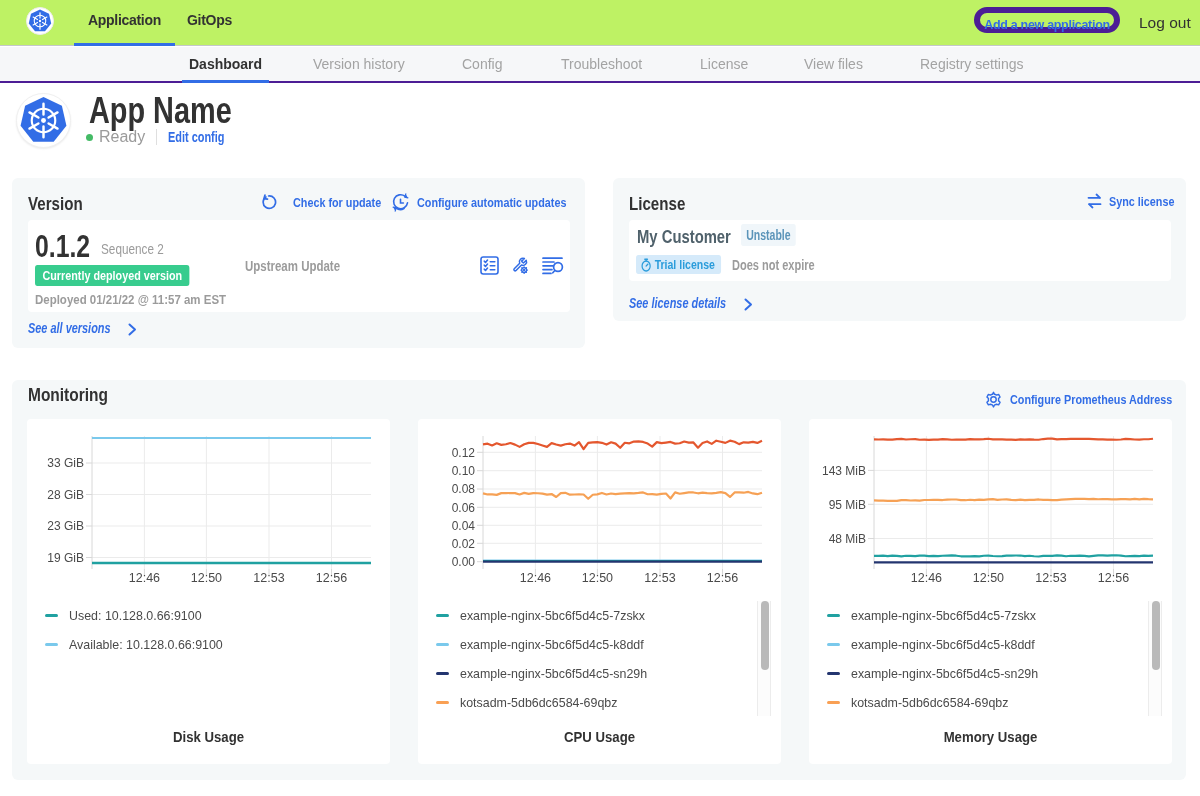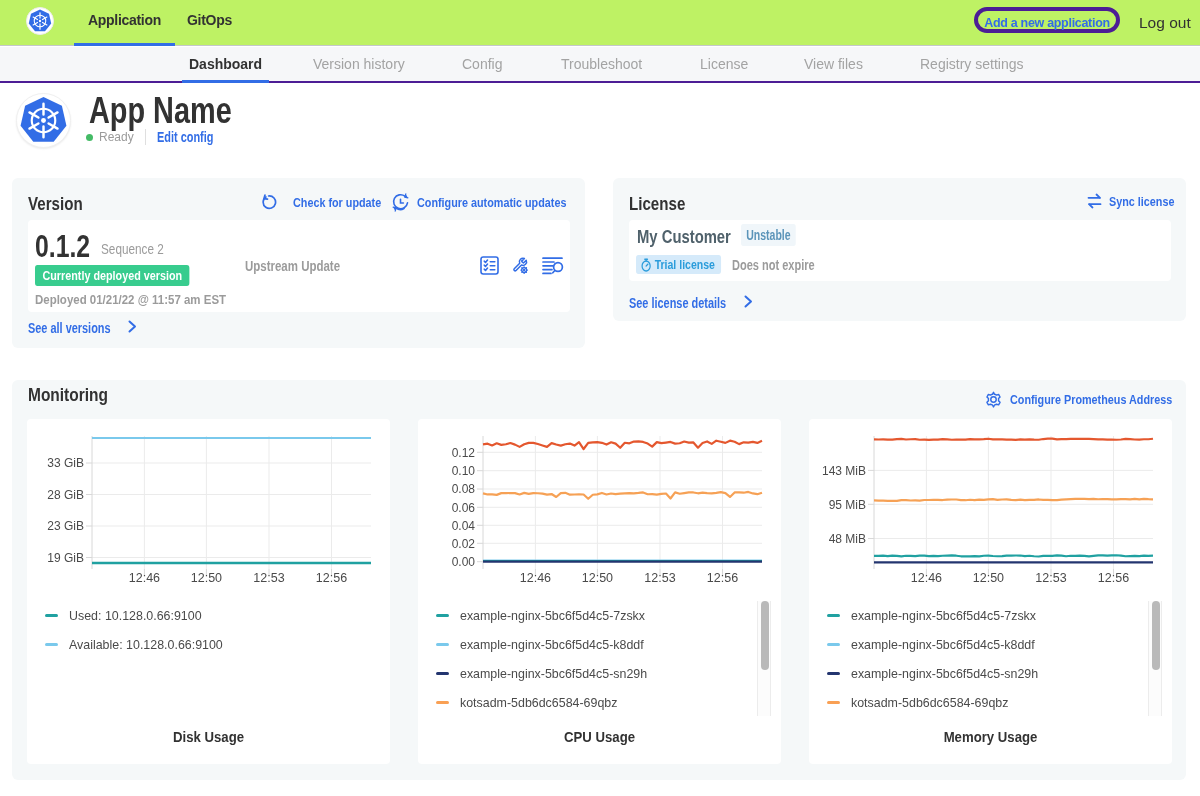--- a/index.html
+++ b/index.html
@@ -6,35 +6,35 @@
 html,body { width:1200px; height:796px; background:#fff; font-family:"Liberation Sans", sans-serif; }
 #page { position:relative; width:1200px; height:796px; overflow:hidden; background:#fff; }
 
 
 #nav { position:absolute; left:0; top:0; width:1200px; height:46px; background:#bef264; border-bottom:1px solid #c4c8ca; }
 #navlogo { position:absolute; left:26px; top:7px; width:28px; height:28px; border-radius:50%; background:#fff; border:1px solid #ececec; display:flex; align-items:center; justify-content:center; }
 .navtab { position:absolute; top:0; height:46px; line-height:41px; font-size:14px; font-weight:bold; letter-spacing:-0.3px; color:#323232; white-space:nowrap; }
 #tab-app { left:88px; }
 #tab-app:after { content:""; position:absolute; left:-14px; right:-14px; bottom:0; height:3px; background:#326de6; }
 #tab-gitops { left:187px; }
-#addbtn { position:absolute; left:974px; top:7px; width:146px; height:26px; border:4px solid #4c1d95; border-radius:14px; color:#326de6; font-size:12.5px; font-weight:bold; letter-spacing:-0.3px; text-align:center; line-height:24px; white-space:nowrap; }
+#addbtn { position:absolute; left:974px; top:7px; width:146px; height:26px; border:6px solid #4c1d95; border-radius:14px; color:#326de6; font-size:12.5px; font-weight:bold; letter-spacing:-0.3px; text-align:center; line-height:24px; white-space:nowrap; }
 #logout { position:absolute; left:1139px; top:0; height:46px; line-height:45px; font-size:15.5px; color:#323232; }
 
 
 #subnav { position:absolute; left:0; top:47px; width:1200px; height:36px; background:#f6f7f9; border-bottom:2px solid #4c1d95; }
 .subtab { position:absolute; top:0; height:36px; line-height:34px; font-size:14px; color:#a3a3a3; white-space:nowrap; }
 .subtab.active { color:#323232; font-weight:bold; border-bottom:3px solid #326de6; padding:0 7px; }
 
 
 #apphead { position:absolute; left:0; top:83px; width:1200px; height:95px; background:#fff; }
 #appicon { position:absolute; left:16px; top:10px; width:55px; height:55px; border-radius:50%; background:#fff; border:1px solid #f0f0f0; box-shadow:0 1px 2px rgba(0,0,0,.08); display:flex; align-items:center; justify-content:center; }
 #appname { position:absolute; left:89px; top:7px; font-size:37px; font-weight:bold; color:#323232; transform:scaleX(0.78); transform-origin:0 0; white-space:nowrap; }
 #appstatus { position:absolute; left:86px; top:45px; height:18px; display:flex; align-items:center; }
 #appstatus .dot { width:7px; height:7px; border-radius:50%; background:#44bb66; margin-right:6px; }
-#appstatus .ready { font-size:12px; color:#9b9b9b; }
+#appstatus .ready { font-size:16px; color:#9b9b9b; }
 #appstatus .sep { width:1px; height:16px; background:#dfdfdf; margin:0 11px; }
 #appstatus .edit { font-size:14px; font-weight:bold; color:#326de6; transform:scaleX(0.78); transform-origin:0 50%; white-space:nowrap; }
 
 
 .card { position:absolute; background:#f5f8f9; border-radius:6px; }
 #vcard { left:12px; top:178px; width:573px; height:170px; }
 #lcard { left:613px; top:178px; width:573px; height:143px; }
 .cardtitle { position:absolute; left:16px; top:16px; font-size:18px; font-weight:bold; color:#323232; transform:scaleX(0.84); transform-origin:0 0; white-space:nowrap; }
 .cardlink { font-size:13.5px; font-weight:bold; color:#326de6; display:flex; align-items:center; white-space:nowrap; }
 .cardlink span { transform:scaleX(0.8); transform-origin:0 50%; }
@@ -44,21 +44,21 @@
 
 
 #vnum { position:absolute; left:7px; top:9px; font-size:31px; font-weight:bold; color:#323232; transform:scaleX(0.8); transform-origin:0 0; }
 #vseq { position:absolute; left:73px; top:21px; font-size:14px; color:#9b9b9b; transform:scaleX(0.84); transform-origin:0 0; white-space:nowrap; }
 #vpill { position:absolute; left:7px; top:45px; height:21px; background:#38cc8e; border-radius:3px; color:#fff; font-size:13px; font-weight:bold; line-height:21px; padding:0 9px; transform:scaleX(0.83); transform-origin:0 50%; white-space:nowrap; }
 #vdep { position:absolute; left:7px; top:72px; font-size:13.5px; font-weight:bold; color:#9b9b9b; transform:scaleX(0.85); transform-origin:0 0; white-space:nowrap; }
 #vsrc { position:absolute; left:217px; top:38px; font-size:14px; font-weight:bold; color:#9b9b9b; transform:scaleX(0.82); transform-origin:0 0; white-space:nowrap; }
 .vicons { position:absolute; right:6px; top:36px; display:flex; gap:12px; }
 #seeall { position:absolute; left:16px; top:142px; }
 #seelic { position:absolute; left:16px; top:117px; }
-.seelink { font-size:14px; font-weight:bold; color:#326de6; display:flex; align-items:flex-start; gap:17px; white-space:nowrap; }
+.seelink { font-size:14px; font-weight:bold; color:#326de6; display:flex; align-items:flex-end; gap:17px; white-space:nowrap;font-style:italic; }
 .seelink .st { transform:scaleX(0.78); transform-origin:0 50%; display:inline-block; }
 #seeall .st { margin-right:-23px; }
 #seelic .st { margin-right:-27px; }
 
 
 #custname { position:absolute; left:8px; top:6px; font-size:19px; font-weight:bold; color:#4f616b; transform:scaleX(0.78); transform-origin:0 0; white-space:nowrap; }
 #chanpill { position:absolute; left:112px; top:4px; height:22px; background:#f0f6fa; border-radius:3px; color:#5b94b9; font-size:14px; font-weight:600; line-height:22px; padding:0 7px; transform:scaleX(0.75); transform-origin:0 50%; white-space:nowrap; }
 #trialpill { position:absolute; left:7px; top:35px; height:19px; transform:scaleX(0.81); transform-origin:0 50%; white-space:nowrap; background:#d5eafa; border-radius:3px; color:#2b9cdb; font-size:13px; font-weight:bold; line-height:19px; padding:0 8px 0 6px; display:flex; align-items:center; gap:4px; }
 #expire { position:absolute; left:103px; top:37px; font-size:14.5px; font-weight:600; color:#9b9b9b; transform:scaleX(0.76); transform-origin:0 0; white-space:nowrap; }
 

